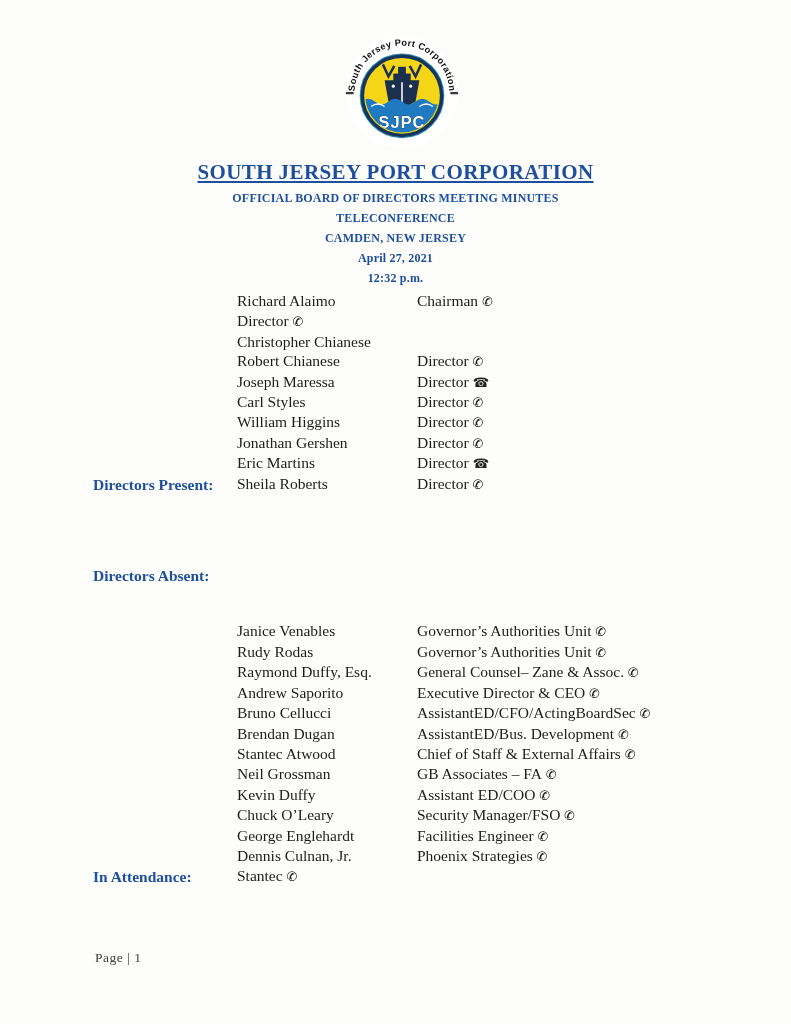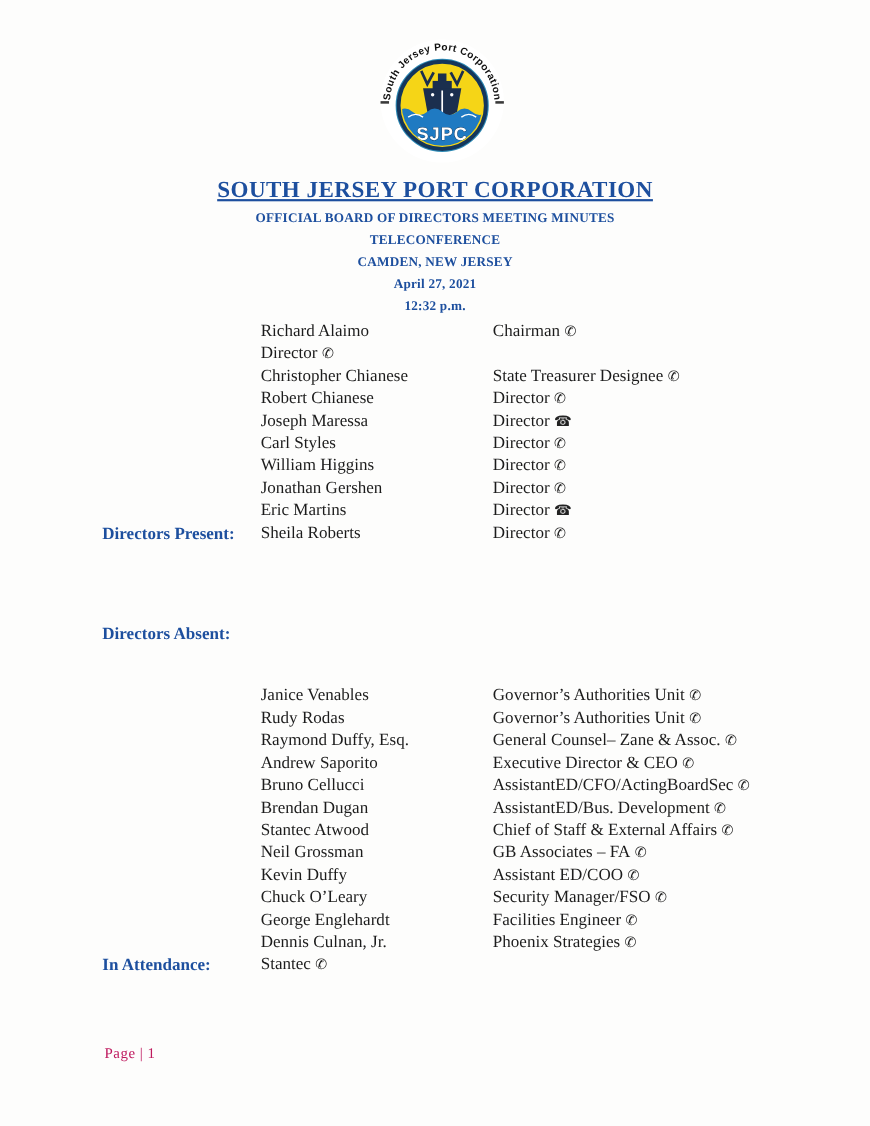--- a/index.html
+++ b/index.html
@@ -38,33 +38,33 @@
   }
   .section { display:flex; align-items:flex-end; }
   .section-label {
     width:144px; flex:none;
     font-weight:bold; color:#1d4f9e;
     font-size:15.5px; line-height:19.4px;
   }
   .rows { flex:1; }
   .row {
     display:grid; grid-template-columns:180px 1fr;
-    font-size:15.5px; line-height:19.4px;gap:31px;
+    font-size:15.5px; line-height:19.4px;
   }
   .cell-name { white-space:nowrap; }
   .cell-title { white-space:nowrap; }
   .phone {
     font-family:"DejaVu Sans", sans-serif;
     font-size:13px; margin-left:4px; color:#222;
   }
   .sec-absent { margin-top:72px; }
   .sec-attendance { margin-top:36px; }
   .page-number {
     position:absolute; left:95px; top:950px;
-    font-size:13.5px; color:#be185d; letter-spacing:0.5px;
+    font-size:13.5px; color:#404040; letter-spacing:0.5px;
   }
   .logo-svg text { font-family:"Liberation Sans", sans-serif; }
 </style>
 </head>
 <body>
 
 <div class="page">
 
   <div class="logo-wrap">
     <svg class="logo-svg" width="116" height="116" viewBox="0 0 120 120">
@@ -134,21 +134,20 @@
             <span class="cell-name">Richard Alaimo</span>
             <span class="cell-title"><span>Chairman</span><span class="phone">✆</span></span>
           </div>
 
           <div class="row">
             <span class="cell-title"><span>Director</span><span class="phone">✆</span></span>
           </div>
 
           <div class="row">
             <span class="cell-name">Christopher Chianese</span>
-            <span class="cell-title"><span>State Treasurer Designee</span><span class="phone">✆</span></span>
           </div>
 
           <div class="row">
             <span class="cell-name">Robert Chianese</span>
             <span class="cell-title"><span>Director</span><span class="phone">✆</span></span>
           </div>
 
           <div class="row">
             <span class="cell-name">Joseph Maressa</span>
             <span class="cell-title"><span>Director</span><span class="phone">☎</span></span>

